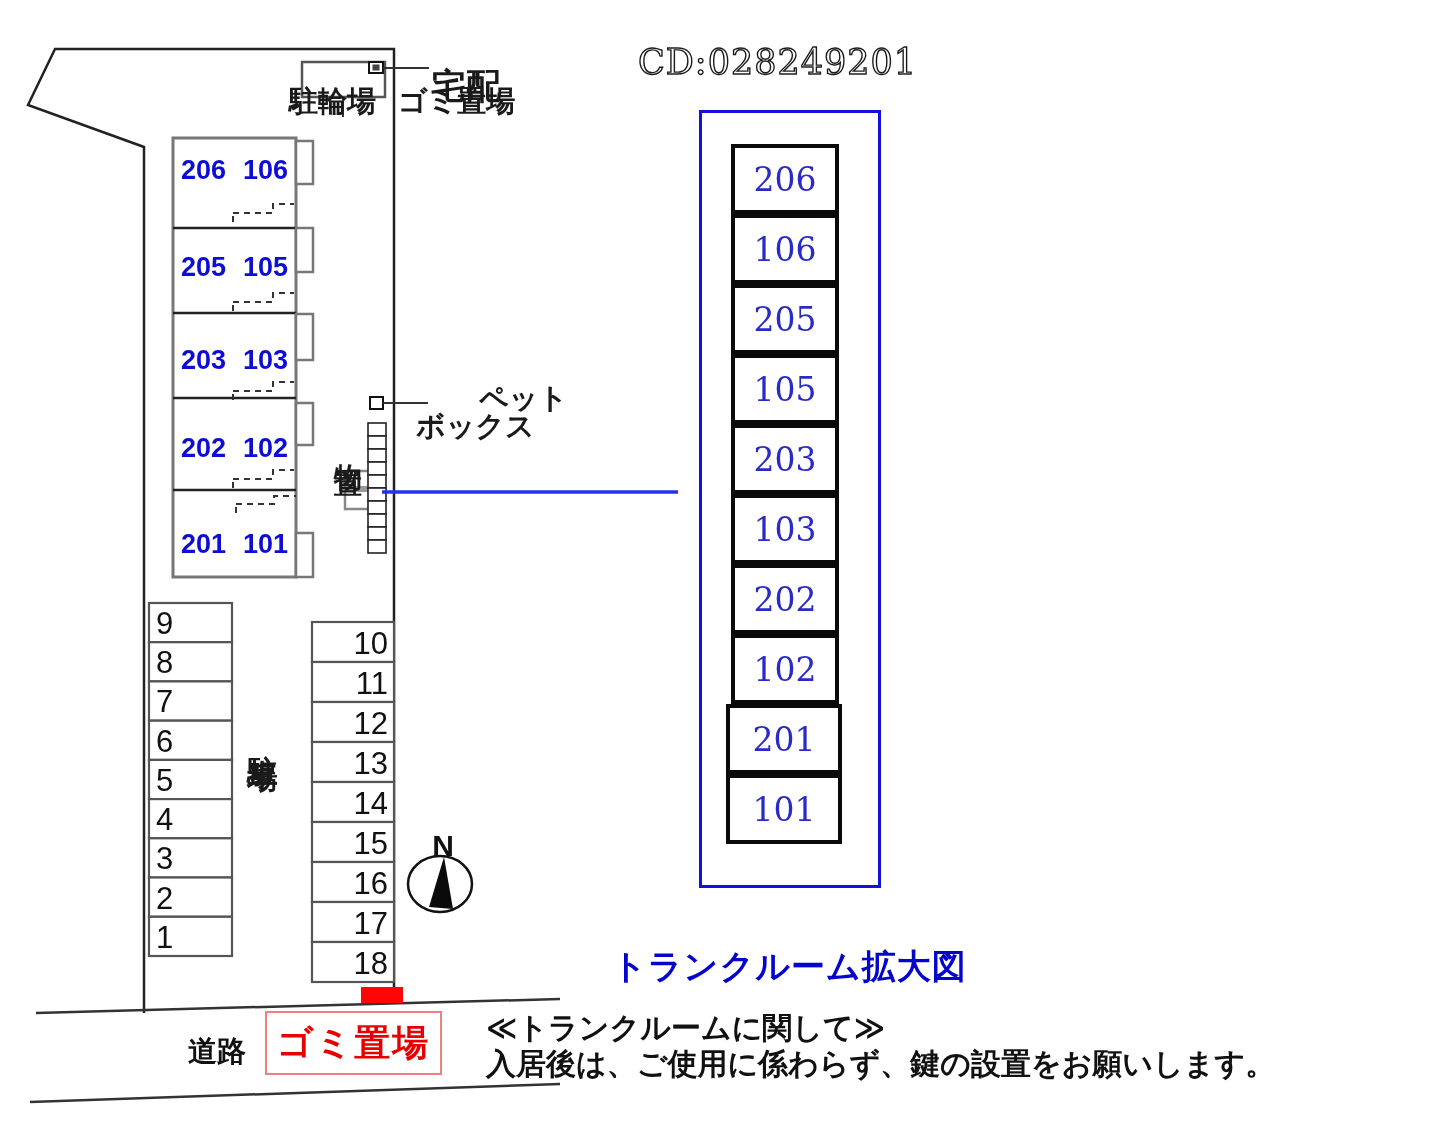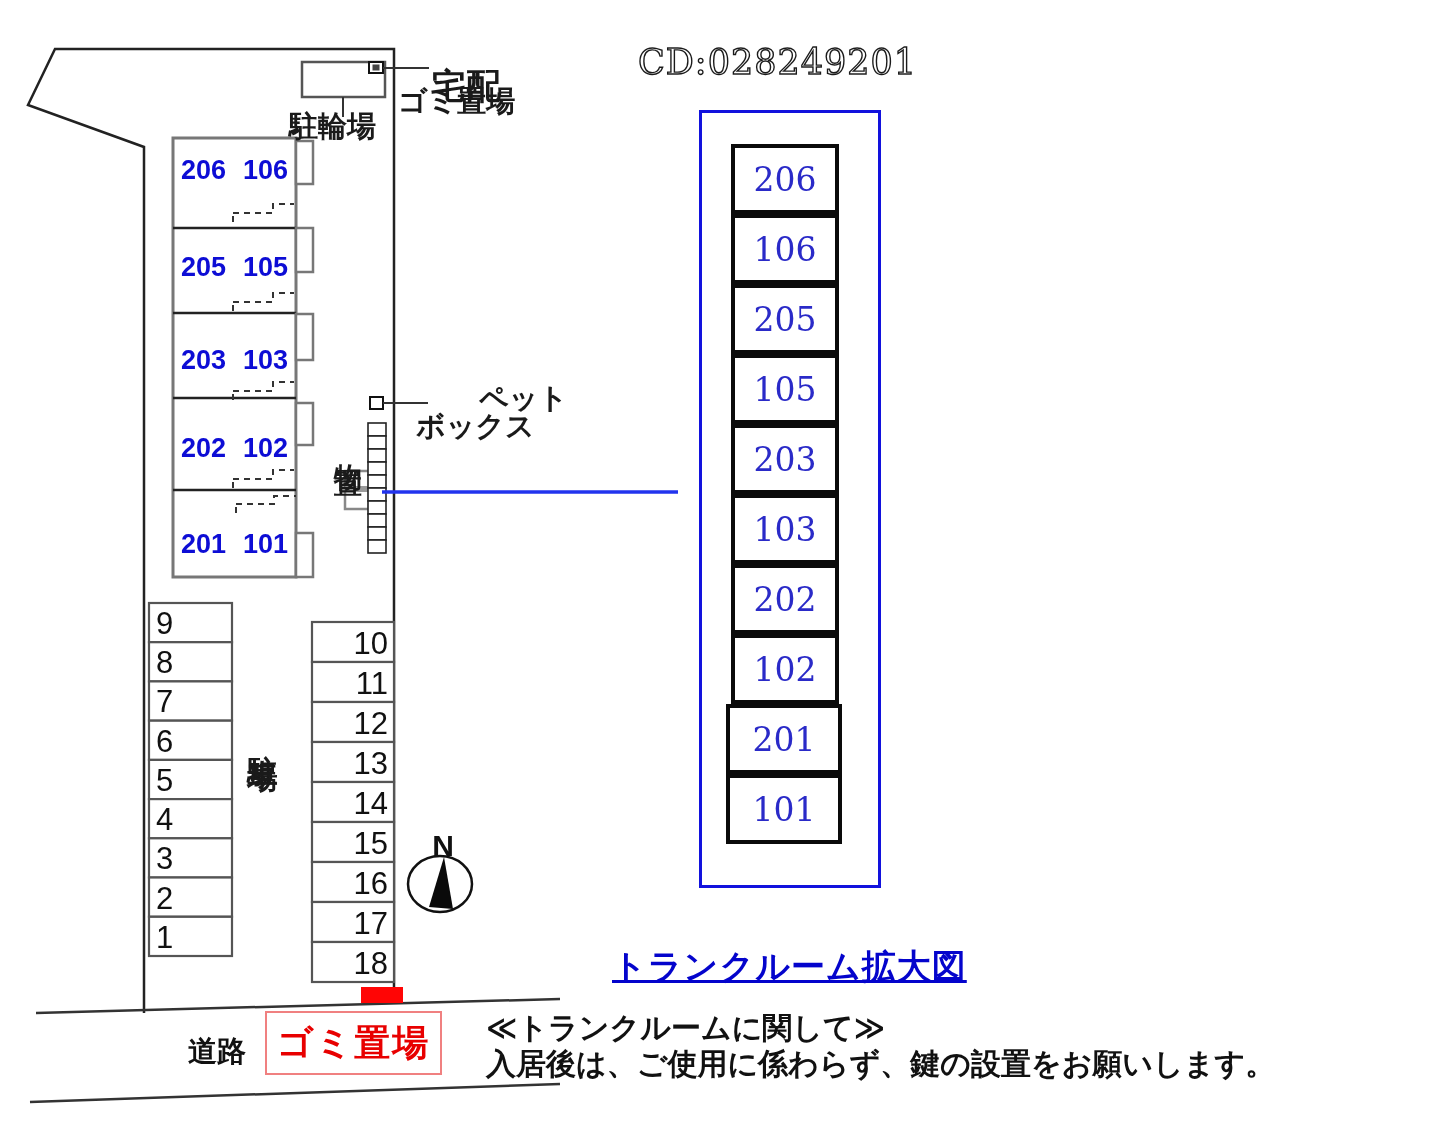--- a/index.html
+++ b/index.html
@@ -21,21 +21,21 @@
     font-size:36px;font-weight:bold;color:#e80000;letter-spacing:2px;font-family:Liberation Mono, monospace;}
   
   #trunk-box{position:absolute;left:699px;top:110px;width:176px;height:772px;
     border:3px solid #1212dd;background:#ffffff;}
   #trunk-stack{position:absolute;left:29px;top:31px;width:108px;}
   .trunk-cell{box-sizing:border-box;width:108px;height:70px;border:4px solid #0a0a0a;
     background:#ffffff;display:flex;align-items:center;justify-content:center;
     font-family:"DejaVu Serif","Liberation Serif",serif;
     font-size:33px;color:#2a2ac8;}
   #trunk-title{position:absolute;left:612px;top:944px;font-size:34px;font-weight:bold;
-    color:#0404cc;letter-spacing:1px;text-decoration:underline;}
+    color:#0404cc;letter-spacing:1px;}
   .note-line{position:absolute;left:486px;font-size:30px;font-weight:bold;color:#111;}
 </style>
 </head>
 <body>
 
 <div id="stage">
 
   <svg id="plan-svg" width="1431" height="1123" viewBox="0 0 1431 1123">
 
     <path d="M144,1013 L144,147 L28,105 L55,49 L394,49 L394,1001" fill="none" stroke="#222" stroke-width="2.5"></path>
@@ -135,21 +135,21 @@
 
     <g>
       <ellipse cx="440" cy="884" rx="32" ry="28" fill="none" stroke="#111" stroke-width="2.5"></ellipse>
       <polygon points="444,857 429,907 453,909" fill="#0a0a0a"></polygon>
       <text x="443" y="856" text-anchor="middle" font-size="30" font-weight="bold" font-family="Liberation Sans, sans-serif" fill="#111">N</text>
     </g>
 
     <text x="638" y="74" font-size="35" font-family="DejaVu Serif, DejaVu Sans, serif" fill="#ffffff" stroke="#1a1a1a" stroke-width="1.4" letter-spacing="1">CD:028249201</text>
   </svg>
 
-  <div class="lbl jp-bold" style="left:289px;top:111px;font-size:29px;">駐輪場</div>
+  <div class="lbl jp-bold" style="left:289px;top:86px;font-size:29px;">駐輪場</div>
   <div class="lbl jp-bold" style="left:431px;top:55px;font-size:35px;margin-top:13px;">宅配</div>
   <div class="lbl jp-bold" style="left:398px;top:86px;font-size:29px;">ゴミ置場</div>
   <div class="lbl jp-bold" style="left:431px;top:383px;font-size:29px;margin-left:48px;">ペット</div>
   <div class="lbl jp-bold" style="left:416px;top:411px;font-size:29px;">ボックス</div>
   <div class="lbl jp-bold vert" style="left:333px;top:442px;font-size:28px;letter-spacing:4px;">物置</div>
   <div class="lbl jp-bold vert" style="left:247px;top:731px;font-size:30px;letter-spacing:4px;">駐車場</div>
   <div class="lbl" style="left:188px;top:1036px;font-size:29px;font-weight:700;">道路</div>
 
   <div id="garbage-box">
     <span>ゴミ置場</span>

